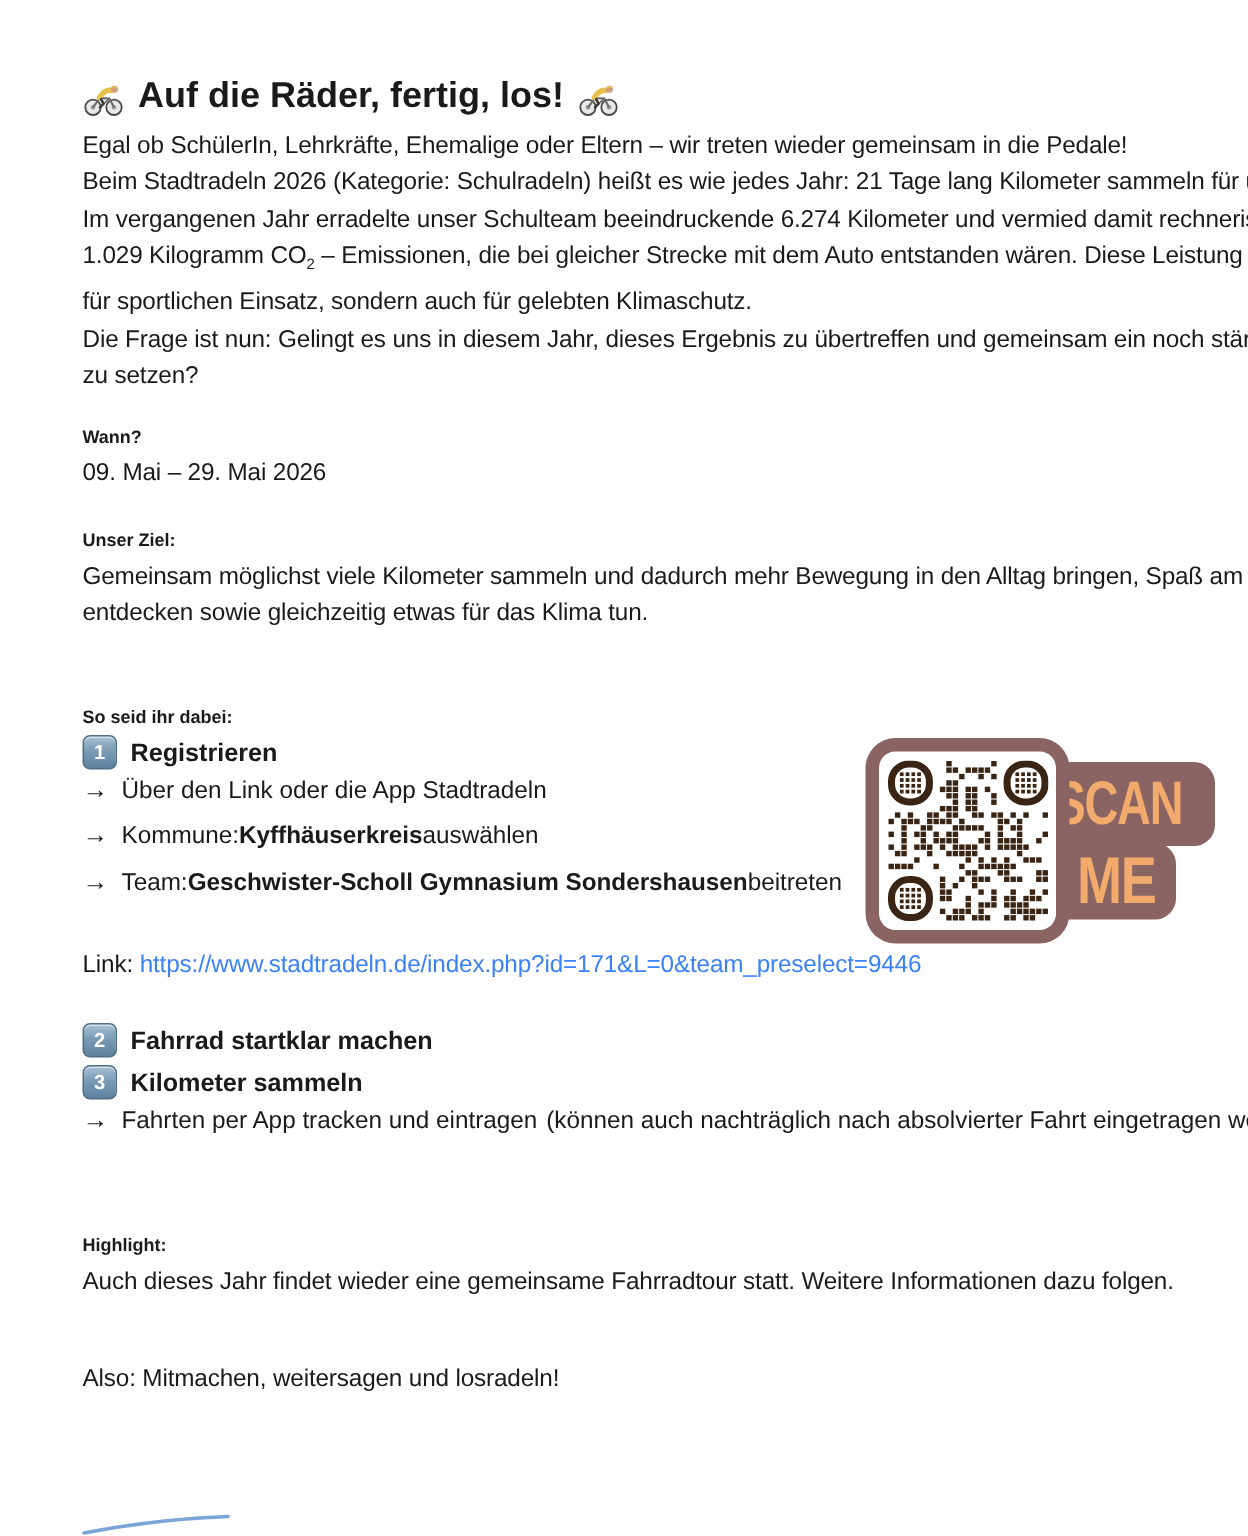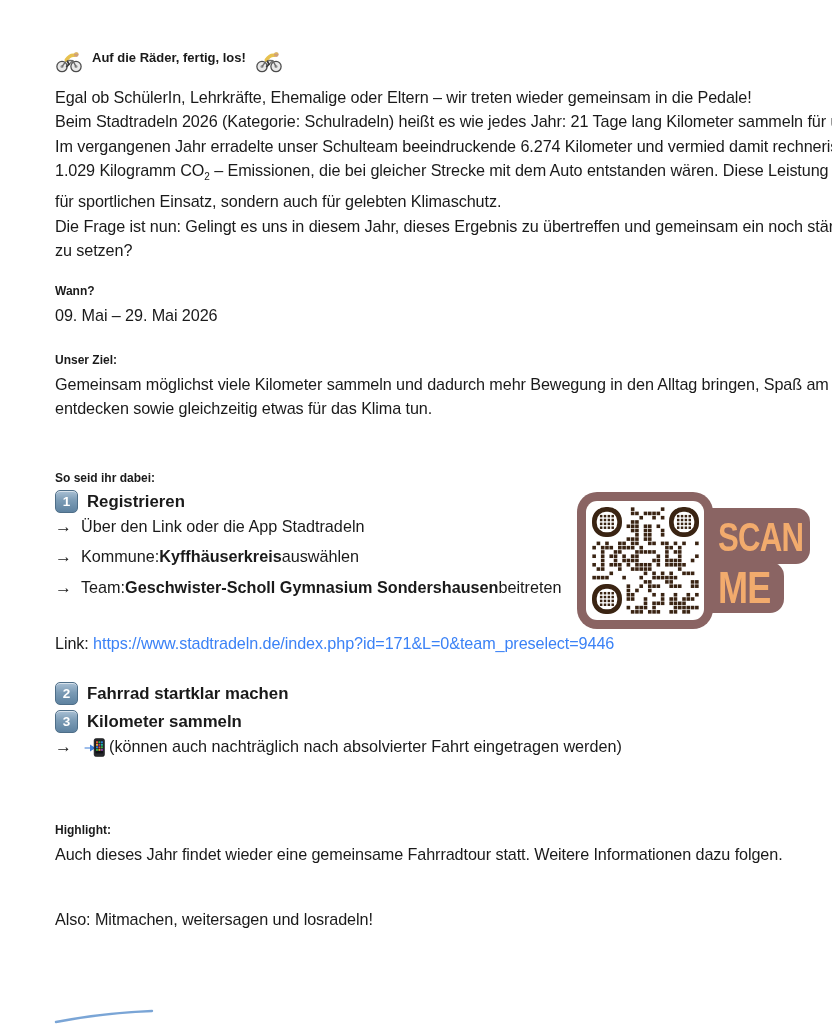--- a/index.html
+++ b/index.html
@@ -4,21 +4,21 @@
 <style>
   html,body{margin:0;padding:0;background:#ffffff;}
   .page{
     position:relative;width:832px;height:1024px;background:#ffffff;overflow:hidden;
     font-family:"Liberation Sans",sans-serif;color:#1a1a1a;
   }
   .blk{position:absolute;left:55px;width:745px;}
   .body-text{font-size:16.2px;line-height:24.3px;letter-spacing:-0.1px;}
   .line{white-space:nowrap;}
   .heading{font-size:12px;font-weight:700;line-height:24px;}
-  .title-row{display:flex;align-items:flex-start;gap:9px;font-size:13px;font-weight:700;}
+  .title-row{display:flex;align-items:flex-end;gap:9px;font-size:24px;font-weight:700;}
   .emoji-svg{display:inline-block;vertical-align:middle;}
   sub{font-size:10px;}
   b{font-weight:700;}
   .arrow-row{display:flex;align-items:baseline;font-size:16.2px;white-space:nowrap;}
   .arrow-glyph{font-size:17px;margin-right:9px;letter-spacing:0;}
   .step-row{display:flex;align-items:center;font-size:16.8px;font-weight:700;white-space:nowrap;}
   .keycap{
     display:inline-flex;width:21px;height:21px;margin-right:9px;border-radius:5px;
     align-items:center;justify-content:center;flex:0 0 auto;
     background:linear-gradient(180deg,#a9c0d4 0%,#7b9bb5 45%,#5e82a0 100%);
@@ -137,20 +137,21 @@
     <span>Fahrrad startklar machen</span>
   </div>
 
   <div class="blk step-row" style="top:710px;">
     <span class="keycap">3</span>
     <span>Kilometer sammeln</span>
   </div>
 
   <div class="blk arrow-row" style="top:737px;">
     <span class="arrow-glyph">→</span>
+    <span>Fahrten per App tracken und eintragen </span>
     <svg class="emoji-svg" style="align-self:center;margin:0 3px;" width="22" height="19" viewBox="0 0 24 21">
       <path d="M0.5 10.5 h6 v-3.4 l6 3.9 -6 3.9 v-3.4 h-6 z" fill="#3d7dd8"></path>
       <rect x="11" y="0.5" width="11.5" height="20" rx="2.4" fill="#26282c" stroke="#111" stroke-width="0.6"></rect>
       <rect x="12.6" y="3" width="8.3" height="14" fill="#101018"></rect>
       <rect x="13.1" y="3.6" width="2.2" height="2.2" fill="#e4593a"></rect>
       <rect x="15.8" y="3.6" width="2.2" height="2.2" fill="#3bb54a"></rect>
       <rect x="18.5" y="3.6" width="2.2" height="2.2" fill="#2e7fd6"></rect>
       <rect x="13.1" y="6.4" width="2.2" height="2.2" fill="#f0a832"></rect>
       <rect x="15.8" y="6.4" width="2.2" height="2.2" fill="#8e44ad"></rect>
       <rect x="18.5" y="6.4" width="2.2" height="2.2" fill="#1abc9c"></rect>
@@ -164,21 +165,21 @@
     <span> (können auch nachträglich nach absolvierter Fahrt eingetragen werden)</span>
   </div>
 
   <div class="blk" style="top:818px;">
     <div class="heading">Highlight:</div>
     <div class="body-text line">Auch dieses Jahr findet wieder eine gemeinsame Fahrradtour statt. Weitere Informationen dazu folgen.</div>
   </div>
 
   <div class="blk body-text line" style="top:907px;">Also: Mitmachen, weitersagen und losradeln!</div>
 
-  <div class="qr-panel qr-scan" style="background: rgb(138, 100, 99);">
+  <div class="qr-panel qr-scan" style="background: rgb(138, 100, 99); justify-content: flex-end;">
     <span class="qr-word scan-word" style="color: rgb(242, 171, 109);">SCAN</span>
   </div>
   <div class="qr-panel qr-me" style="background: rgb(138, 100, 99);">
     <span class="qr-word me-word" style="color: rgb(242, 171, 109);">ME</span>
   </div>
   <div class="qr-frame" style="background: rgb(138, 100, 99);">
     <div class="qr-white">
       <svg id="qr-svg" width="107" height="107" viewBox="0 0 25 25">
           <rect x="9.08" y="0.08" width="0.84" height="0.84" fill="#3A2413"></rect>
           <rect x="16.08" y="0.08" width="0.84" height="0.84" fill="#3A2413"></rect>

